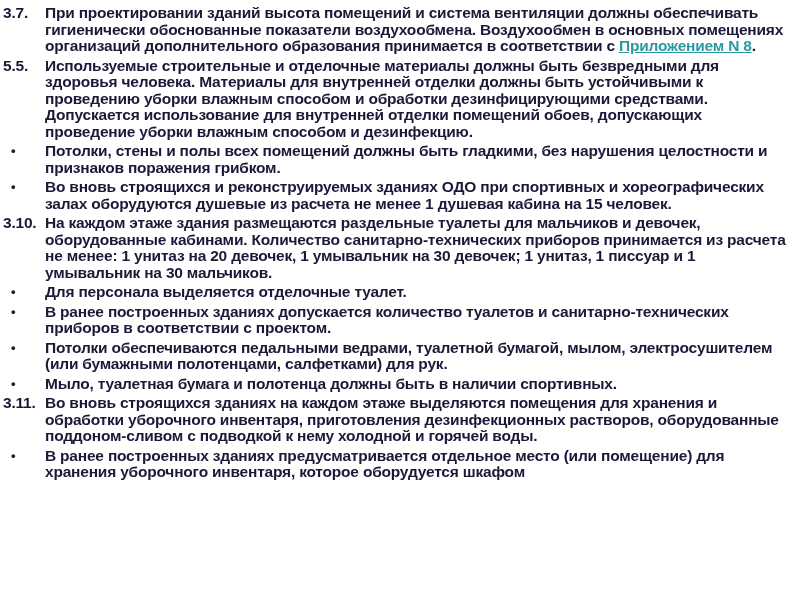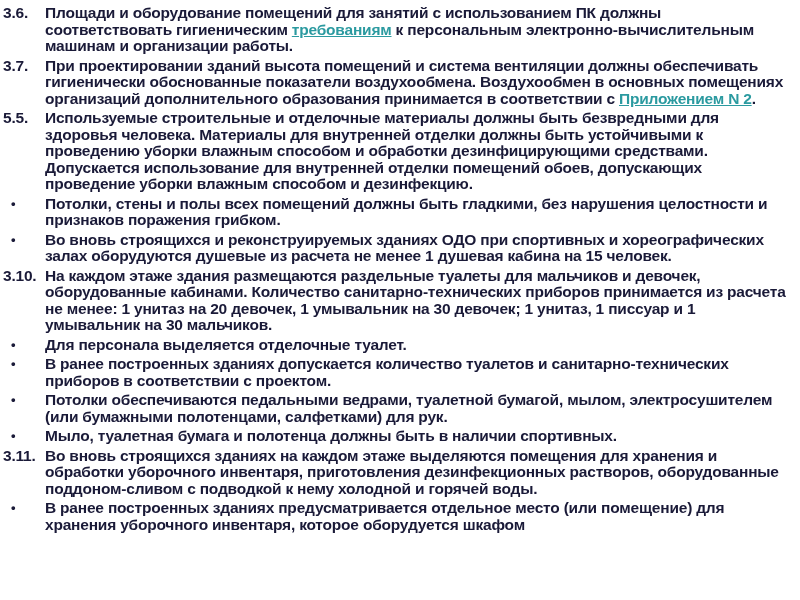--- a/index.html
+++ b/index.html
@@ -37,26 +37,22 @@
     text-decoration: underline;
     cursor: pointer;
   }
 </style>
 </head>
 <body>
 
 <div class="doc">
   <div>
       <div class="item numbered">
-        <span class="marker">3.6.</span>
-        <span class="text">Площади и оборудование помещений для занятий с использованием ПК должны соответствовать гигиеническим <a href="#" class="doc-link">требованиям</a> к персональным электронно-вычислительным машинам и организации работы.</span>
-      </div>
-      <div class="item numbered">
         <span class="marker">3.7.</span>
-        <span class="text">При проектировании зданий высота помещений и система вентиляции должны обеспечивать гигиенически обоснованные показатели воздухообмена. Воздухообмен в основных помещениях организаций дополнительного образования принимается в соответствии с <a href="#" class="doc-link">Приложением N 2</a>.</span>
+        <span class="text">При проектировании зданий высота помещений и система вентиляции должны обеспечивать гигиенически обоснованные показатели воздухообмена. Воздухообмен в основных помещениях организаций дополнительного образования принимается в соответствии с <a href="#" class="doc-link">Приложением N 8</a>.</span>
       </div>
       <div class="item numbered">
         <span class="marker">5.5.</span>
         <span class="text">Используемые строительные и отделочные материалы должны быть безвредными для здоровья человека. Материалы для внутренней отделки должны быть устойчивыми к проведению уборки влажным способом и обработки дезинфицирующими средствами. Допускается использование для внутренней отделки помещений обоев, допускающих проведение уборки влажным способом и дезинфекцию.</span>
       </div>
       <div class="item bullet">
         <span class="marker">•</span>
         <span class="text">Потолки, стены и полы всех помещений должны быть гладкими, без нарушения целостности и признаков поражения грибком.</span>
       </div>
       <div class="item bullet">

